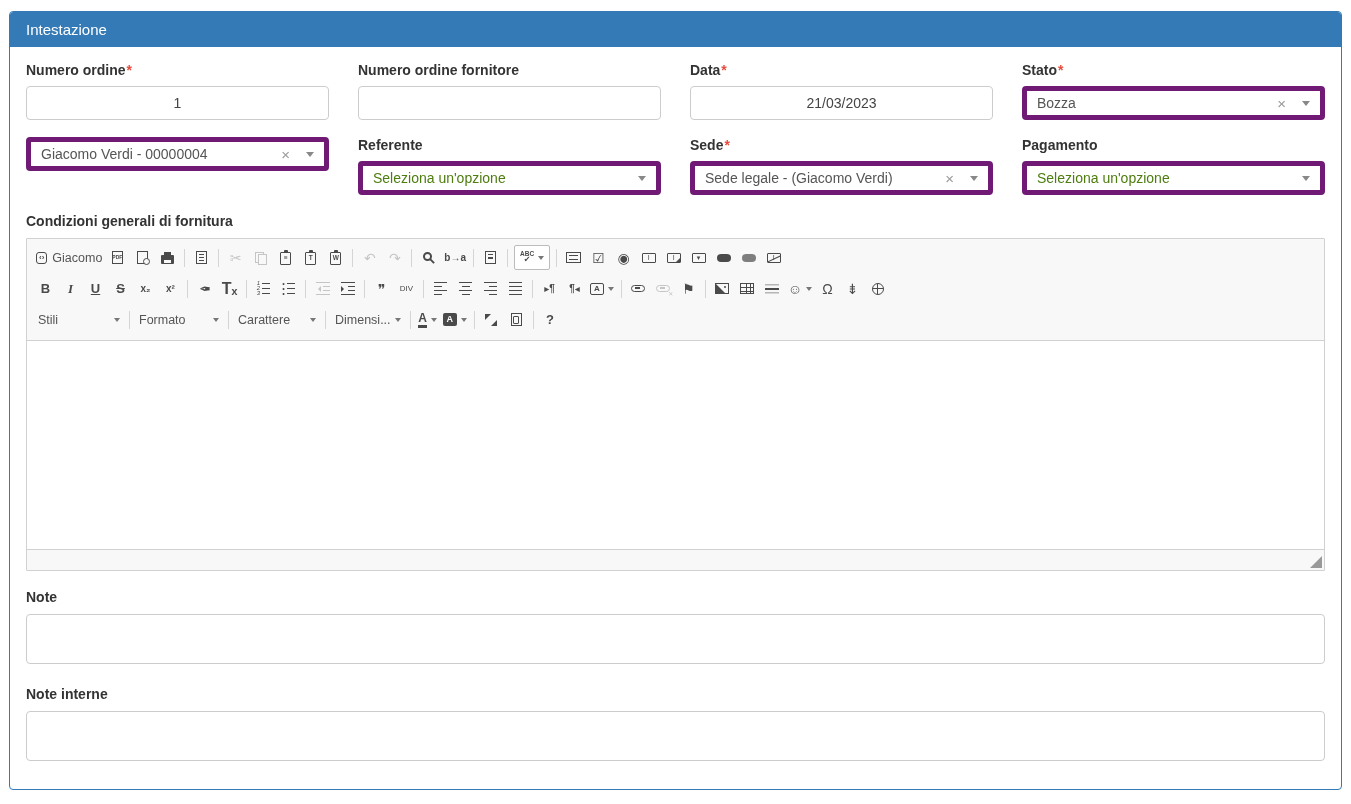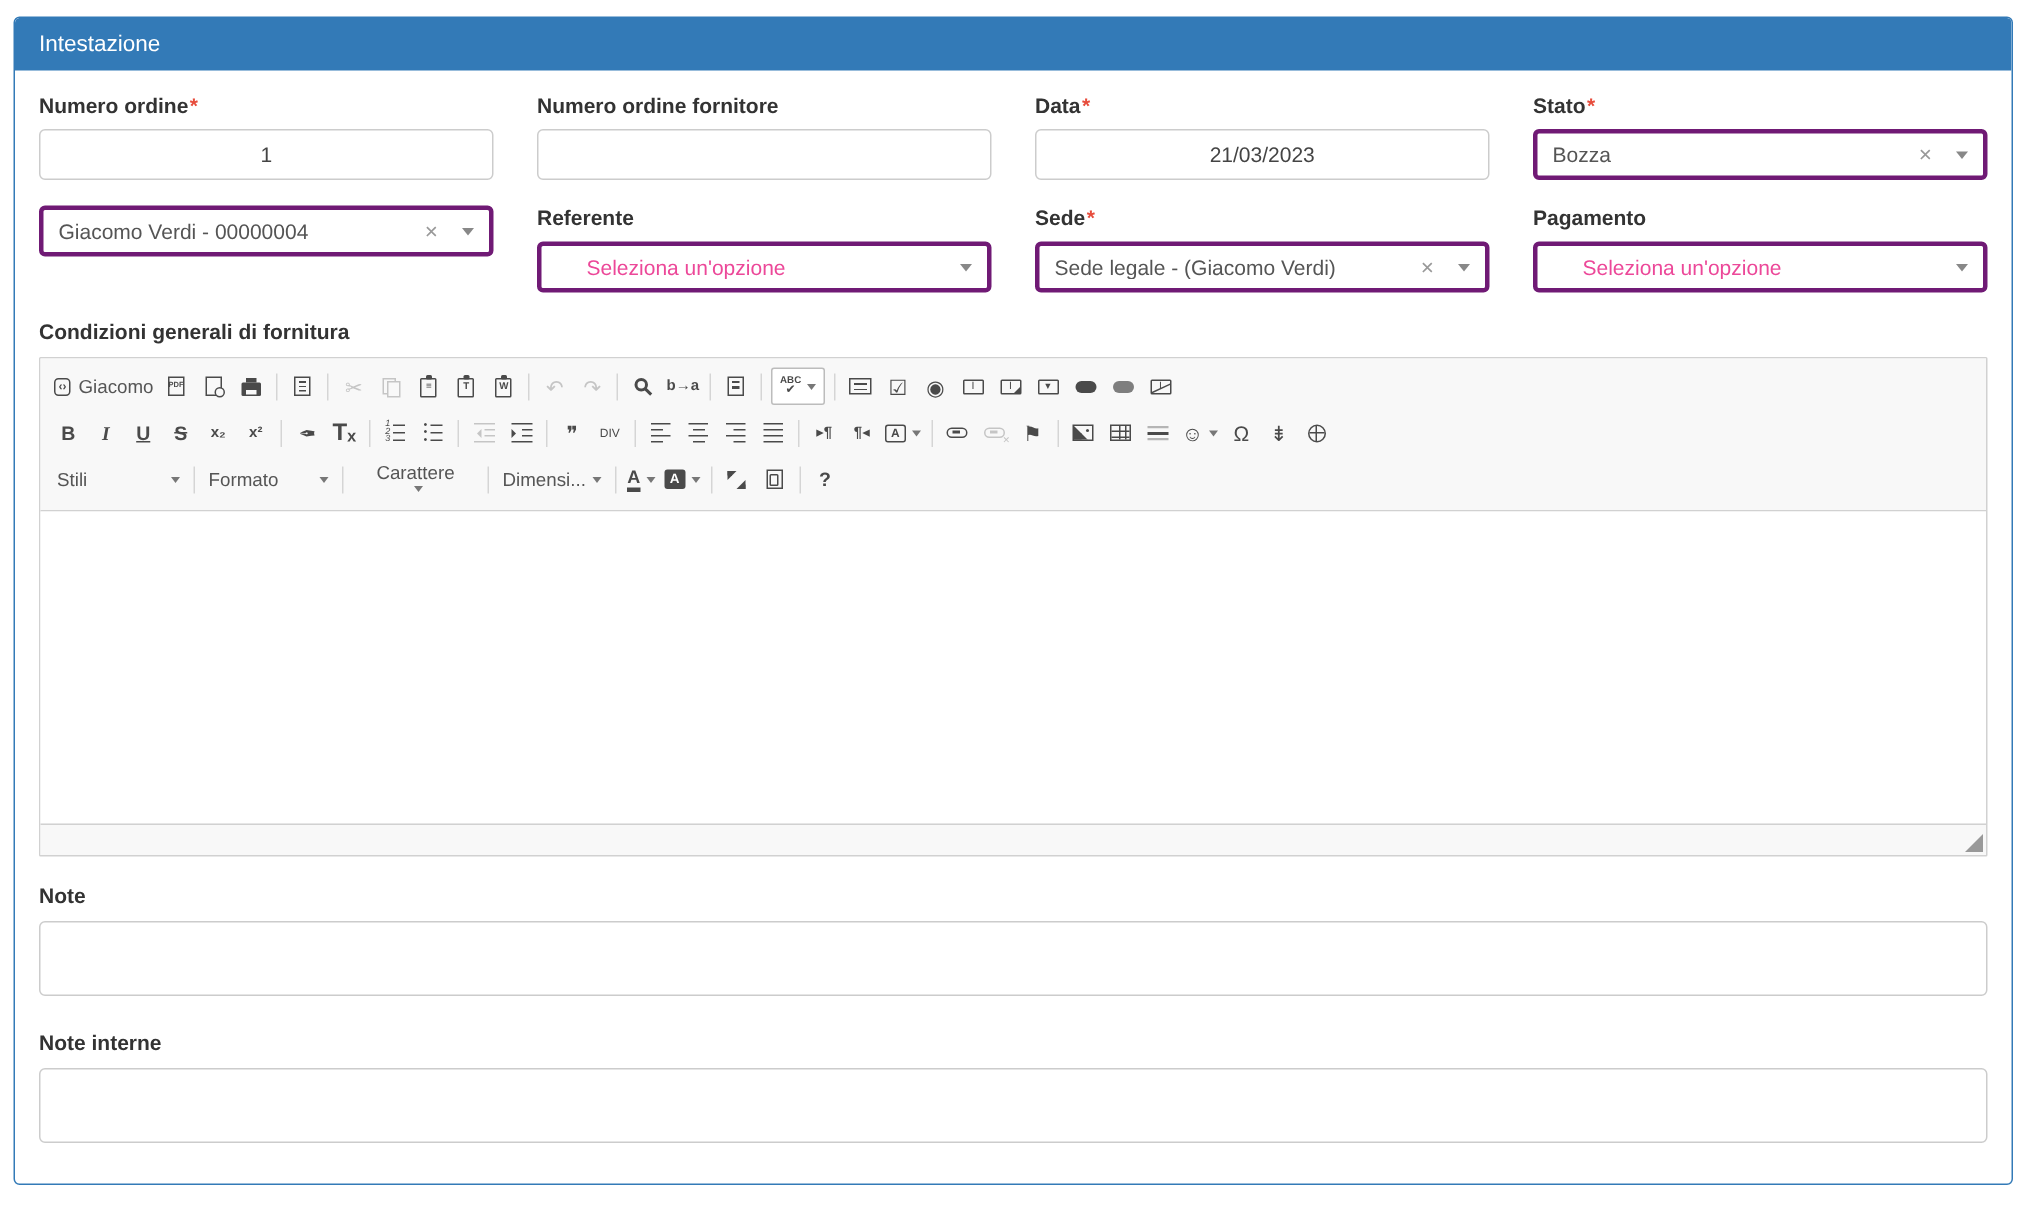--- a/index.html
+++ b/index.html
@@ -20,24 +20,24 @@
   .field-link { color:#337ab7; font-size:13.5px; text-decoration:none;
     display:inline-flex; align-items:center; gap:5px; cursor:pointer; }
   .i-ext { display:inline-block; position:relative; width:10px; height:10px; }
   .i-ext::before { content:""; position:absolute; left:0; bottom:0; width:7px; height:7px;
     border:1.3px solid currentColor; border-radius:1px; }
   .i-ext::after { content:"↗"; position:absolute; right:-2px; top:-4px; font-size:9px; }
 
   .txt-input { width:100%; height:34px; border:1px solid #ccc; border-radius:4px;
     font-size:14px; color:#444; text-align:center; padding:0 10px; outline:none;
     font-family:inherit; }
-  .sel { width:100%; height:34px; border:3px solid #701a75; border-radius:4px;
+  .sel { width:100%; height:34px; border:5px solid #701a75; border-radius:4px;
     display:flex; align-items:center; padding:0 10px; cursor:pointer; background:#fff; }
   .sel .val { flex:1; font-size:14px; color:#555; white-space:nowrap; overflow:hidden; }
-  .sel .val.ph { color:#ec4899;margin-left:20px; }
+  .sel .val.ph { color:#4d7c0f; }
   .sel .clear-x { color:#999; font-size:15px; line-height:1; margin-right:16px; cursor:pointer; }
   .sel-caret { width:0; height:0; border:4px solid transparent; border-top:5px solid #888;
     margin-top:5px; flex:none; }
 
   .section-label { font-size:14px; font-weight:700; color:#333; margin:18px 0 9px; }
 
   
   .ck { border:1px solid #d1d1d1; border-radius:1px; }
   .ck-top { background:#f8f8f8; border-bottom:1px solid #d1d1d1; padding:3px 6px 5px; }
   .tb-row { display:flex; align-items:center; min-height:31px; }
@@ -503,21 +503,21 @@
             </span>
             <span class="tb-sep"></span>
             <span class="tb-group">
               <a class="tb-btn tb-combo" style="width: 90px;">
                 <span class="tb-label">Formato</span>
                 <span class="tb-caret"></span>
               </a>
             </span>
             <span class="tb-sep"></span>
             <span class="tb-group">
-              <a class="tb-btn tb-combo" style="width: 88px; flex-direction: column;">
+              <a class="tb-btn tb-combo" style="width: 88px;">
                 <span class="tb-label">Carattere</span>
                 <span class="tb-caret"></span>
               </a>
             </span>
             <span class="tb-sep"></span>
             <span class="tb-group">
               <a class="tb-btn tb-combo" style="width: 76px;">
                 <span class="tb-label">Dimensi...</span>
                 <span class="tb-caret"></span>
               </a>

